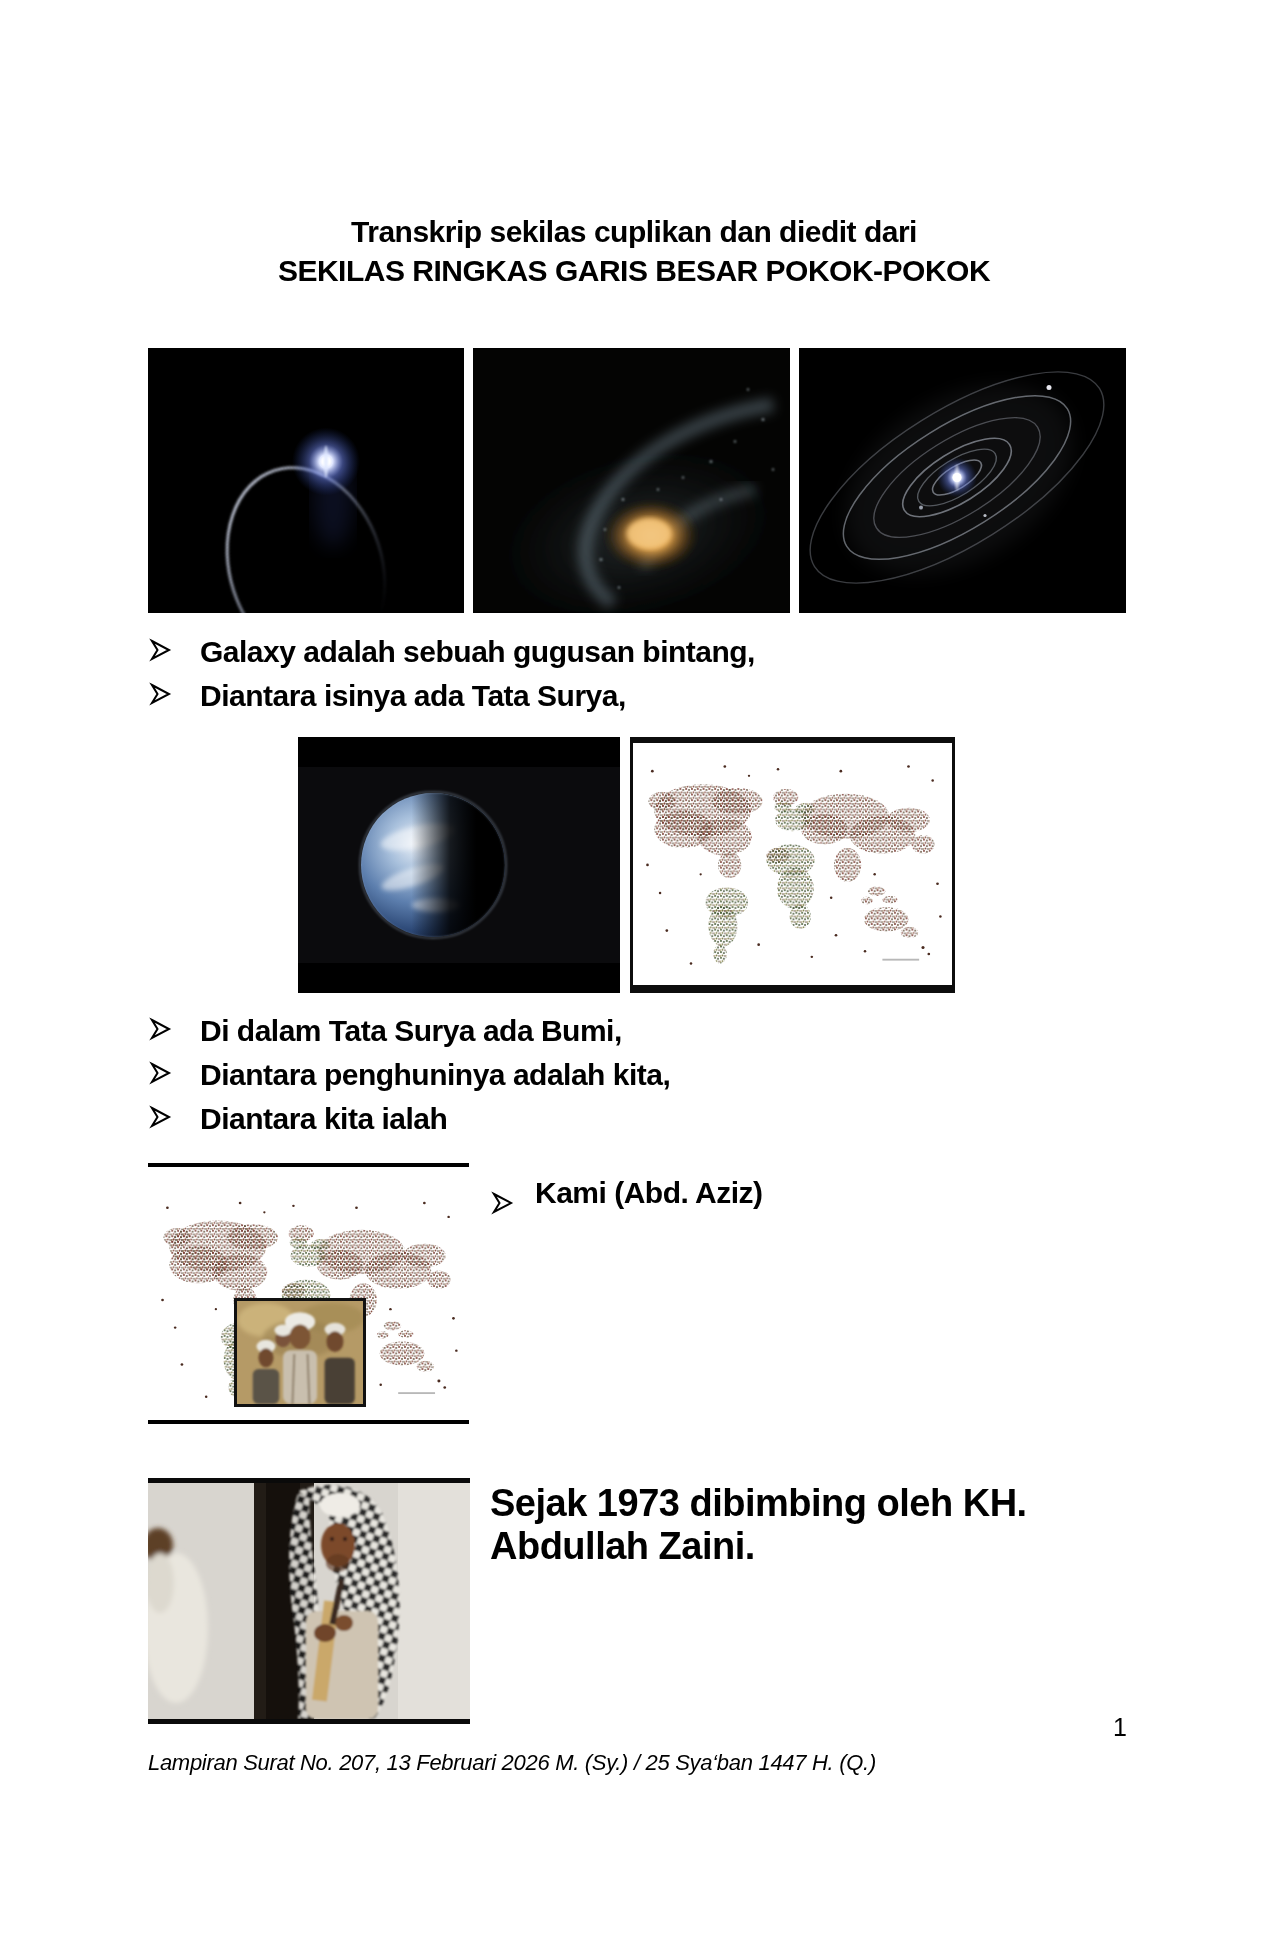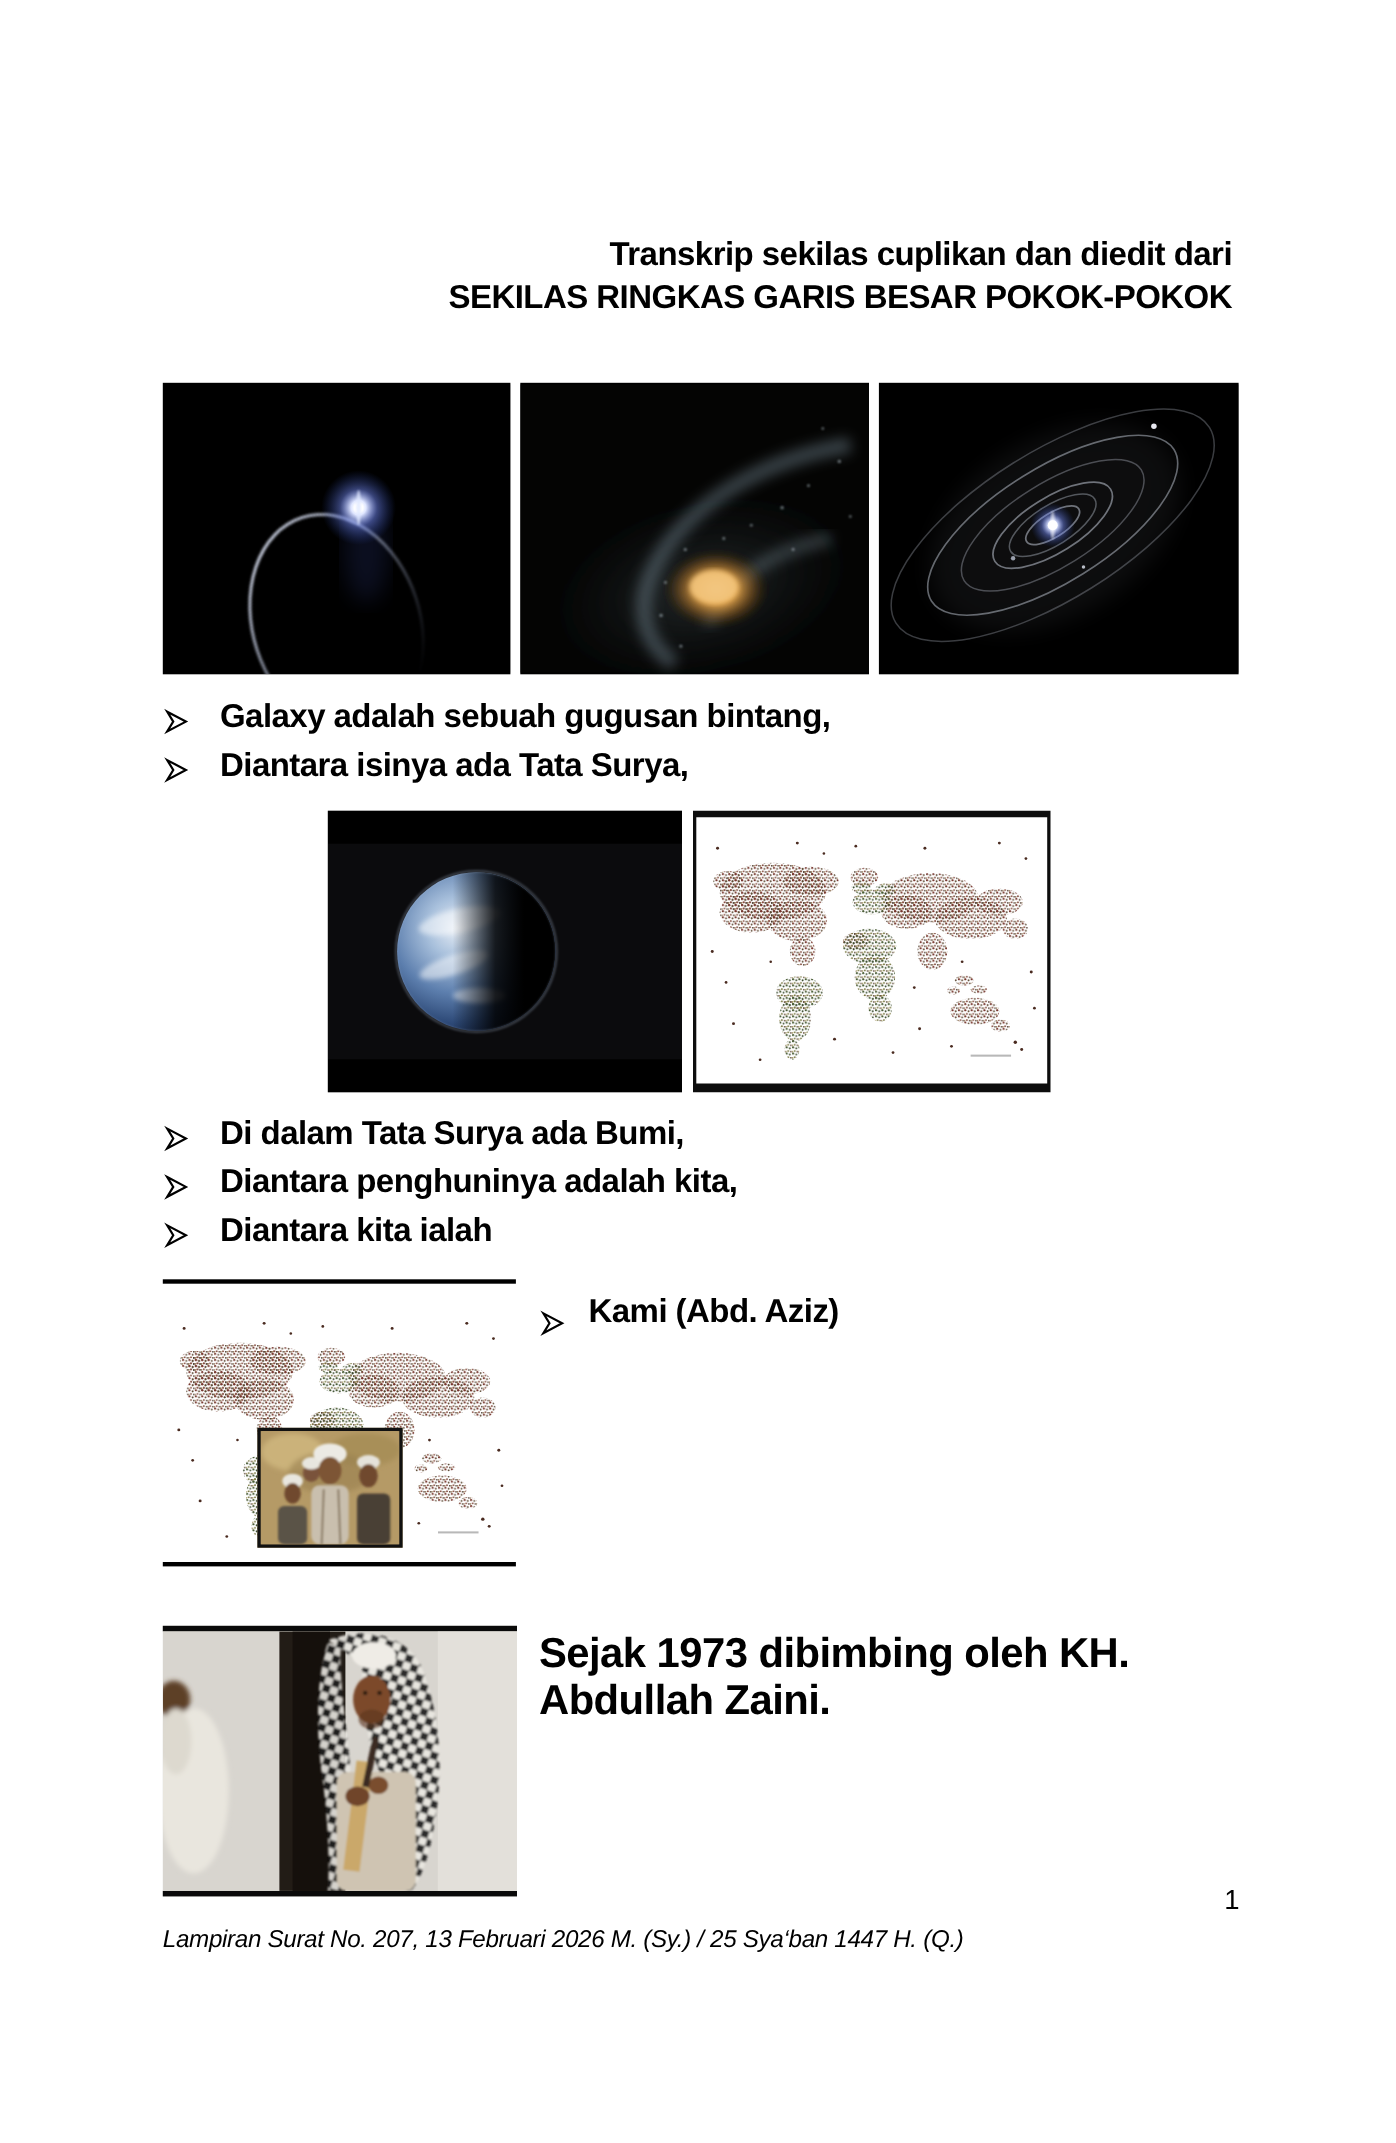--- a/index.html
+++ b/index.html
@@ -5,34 +5,34 @@
   * { margin:0; padding:0; box-sizing:border-box; }
   html,body { background:#888; }
   .page {
     position:relative; width:1269px; height:1948px; margin:0 auto;
     background:#ffffff; overflow:hidden;
     font-family:"Liberation Sans","DejaVu Sans",sans-serif;
     color:#000;
   }
   .title-block {
     position:absolute; top:212px; left:148px; width:972px;
-    text-align:right; font-weight:bold; font-size:30px; line-height:39px;
+    text-align:center; font-weight:bold; font-size:30px; line-height:39px;
     letter-spacing:-0.5px;
   }
   .images-row1 {
     position:absolute; top:348px; left:148px; width:978px; height:265px;
     display:flex; gap:9px;
   }
   .media { position:relative; height:265px; overflow:hidden; background:#000; }
   .media svg { display:block; width:100%; height:100%; }
   .w316 { width:316px; } .w317 { width:317px; } .w327 { width:327px; }
 
   .bullet-list { position:absolute; left:148px; width:940px; }
   .bl1 { top:630px; } .bl2 { top:1009px; }
-  .bullet-row { display:flex; align-items:center; height:44px; }
+  .bullet-row { display:flex; align-items:flex-start; height:44px; }
   .bullet-arrow { width:25px; height:24px; margin-top:8px; flex:0 0 25px; }
   .bullet-arrow svg { display:block; width:24px; height:24px; }
   .bullet-text {
     margin-left:27px; font-weight:bold; font-size:30px; line-height:44px;
     letter-spacing:-0.5px; white-space:nowrap;
   }
   .earth-box {
     position:absolute; top:737px; left:298px; width:322px; height:256px;
     background:#000; overflow:hidden;
   }

